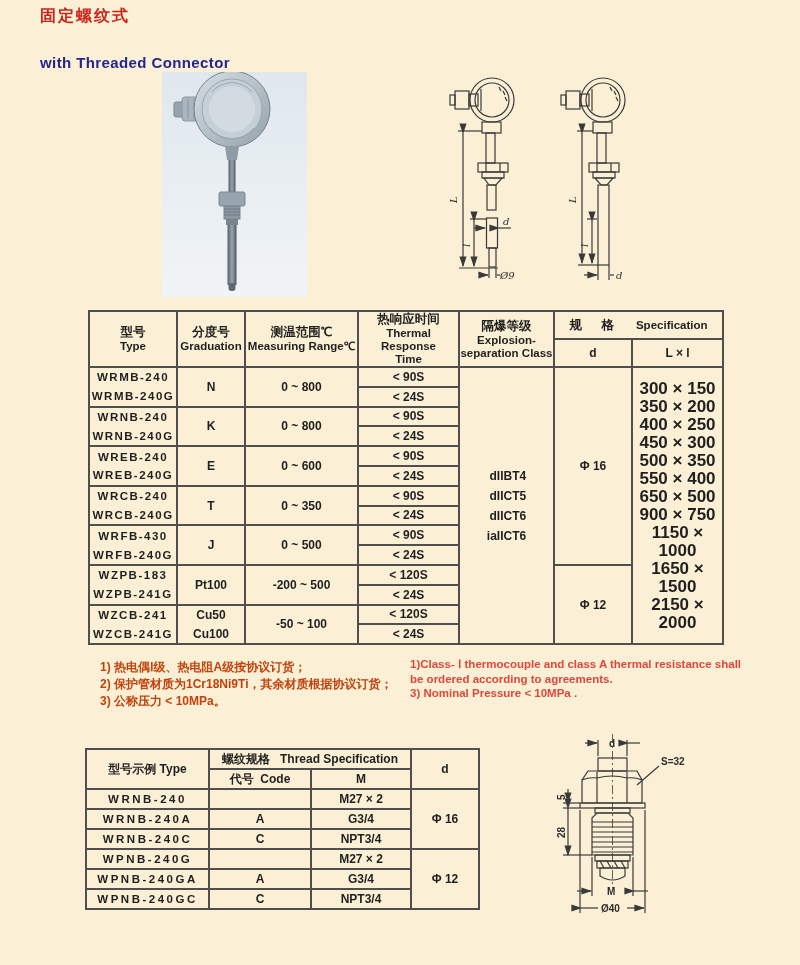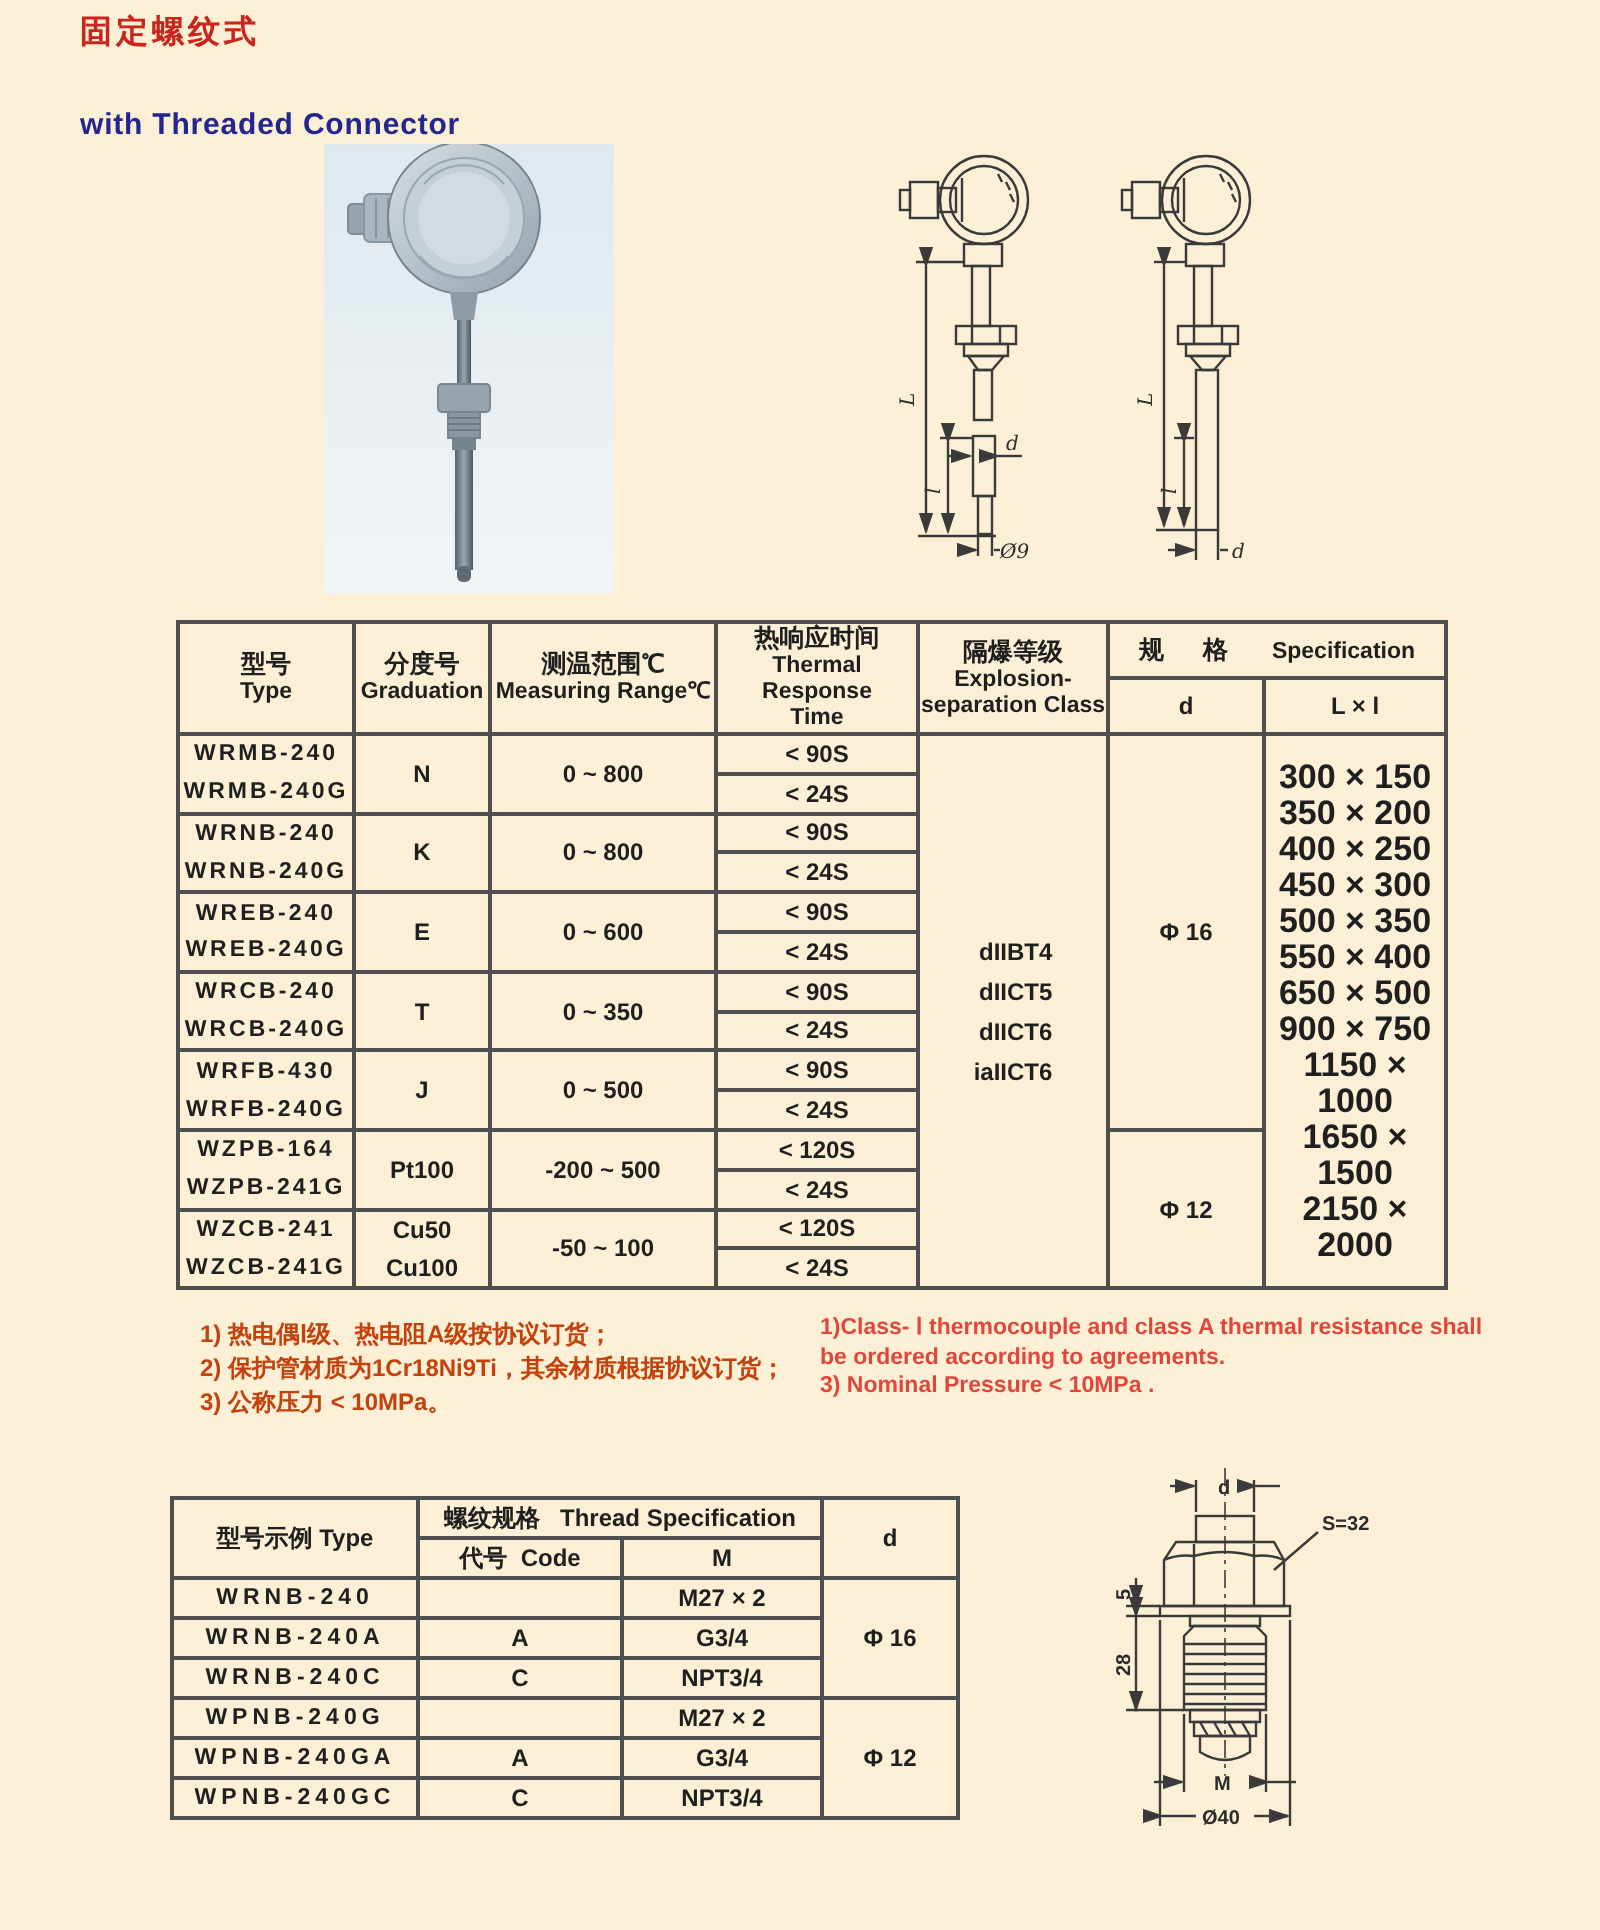--- a/index.html
+++ b/index.html
@@ -273,21 +273,21 @@
           <td rowspan="2">J</td>
           <td rowspan="2">0 ~ 500</td>
           <td>&lt; 90S</td>
         </tr>
       <tr>
           <td class="type-cell bt0">WRFB-240G</td>
           <td>&lt; 24S</td>
         </tr>
 
       <tr>
-          <td class="type-cell bb0">WZPB-164</td>
+          <td class="type-cell bb0">WZPB-183</td>
           <td rowspan="2">Pt100</td>
           <td rowspan="2">-200 ~ 500</td>
           <td>&lt; 120S</td>
           <td rowspan="4">Φ 12</td>
         </tr>
       <tr>
           <td class="type-cell bt0">WZPB-241G</td>
           <td>&lt; 24S</td>
         </tr>
 

